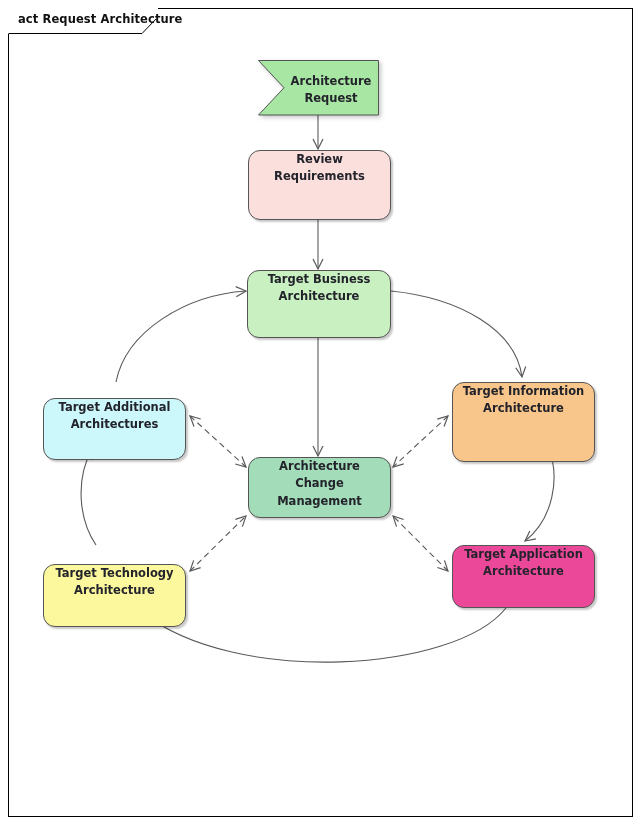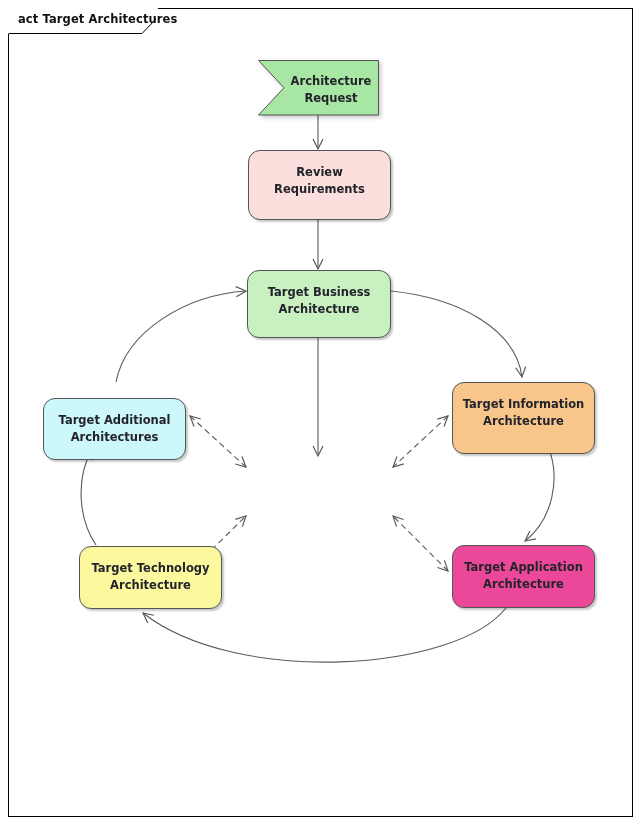--- a/index.html
+++ b/index.html
@@ -66,21 +66,20 @@
   
   .node {
     position: absolute;
     box-sizing: border-box;
     border: 1px solid #555555;
     border-radius: 12px;
     box-shadow: 2px 2px 2px rgba(0,0,0,0.22);
     display: flex;
     align-items: flex-start;
     justify-content: center;
-    padding-top: 13px;
     text-align: center;
   }
   .node .label {
     font-size: 11.5px;
     font-weight: bold;
     color: #23232b;
     line-height: 1.5;
     padding: 0 8px;
     white-space: pre-line;
   }
@@ -108,21 +107,21 @@
 
 <div id="canvas">
 
   <div class="frame"></div>
 
   <div class="frame-tab">
     <svg width="150" height="27" viewBox="0 0 150 27">
       <path d="M 0.5 0.5 L 134 0.5 L 148 16 L 148 25.5 L 0.5 25.5 Z" fill="#ffffff" stroke="none"></path>
       <path d="M 0.5 25.5 L 134 25.5 L 148 11" fill="none" stroke="#000000" stroke-width="1"></path>
     </svg>
-    <div class="frame-tab-label">act Target Architectures</div>
+    <div class="frame-tab-label">act Request Architecture</div>
   </div>
 
   <svg id="edges" viewBox="0 0 642 826">
     <defs>
 
       <marker id="arrow-open" markerWidth="14" markerHeight="14" refX="11" refY="6" orient="auto" markerUnits="userSpaceOnUse">
         <path d="M 1 1 L 11 6 L 1 11" fill="none" stroke="#5a5a5a" stroke-width="1.2"></path>
       </marker>
 
       <marker id="arrow-open-start" markerWidth="14" markerHeight="14" refX="3" refY="6" orient="auto" markerUnits="userSpaceOnUse">
@@ -175,27 +174,31 @@
   <div class="node" style="left:247px; top:270px; width:144px; height:68px; background:#C8F0C0;">
     <span class="label">Target Business
 Architecture</span>
   </div>
 
   <div class="node" style="left:43px; top:382px; width:143px; height:62px; background:#CCF7FB;margin-top:16px;">
     <span class="label">Target Additional
 Architectures</span>
   </div>
 
-  <div class="node" style="left:452px; top:382px; width:143px; height:72px; background:#F8C68A;">
+  <div class="node" style="left:452px; top:382px; width:143px; height:80px; background:#F8C68A;">
     <span class="label">Target Information
 Architecture</span>
   </div>
 
-
-  <div class="node" style="left:43px; top:546px; width:143px; height:63px; background:#FBF89E;margin-left:36px;">
+  <div class="node" style="left:248px; top:457px; width:143px; height:61px; background:#A3DCB8;">
+    <span class="label">Architecture Change
+Management</span>
+  </div>
+
+  <div class="node" style="left:43px; top:564px; width:143px; height:63px; background:#FBF89E;">
     <span class="label">Target Technology
 Architecture</span>
   </div>
 
   <div class="node" style="left:452px; top:545px; width:143px; height:63px; background:#ec4899;">
     <span class="label">Target Application
 Architecture</span>
   </div>
 
 </div>

